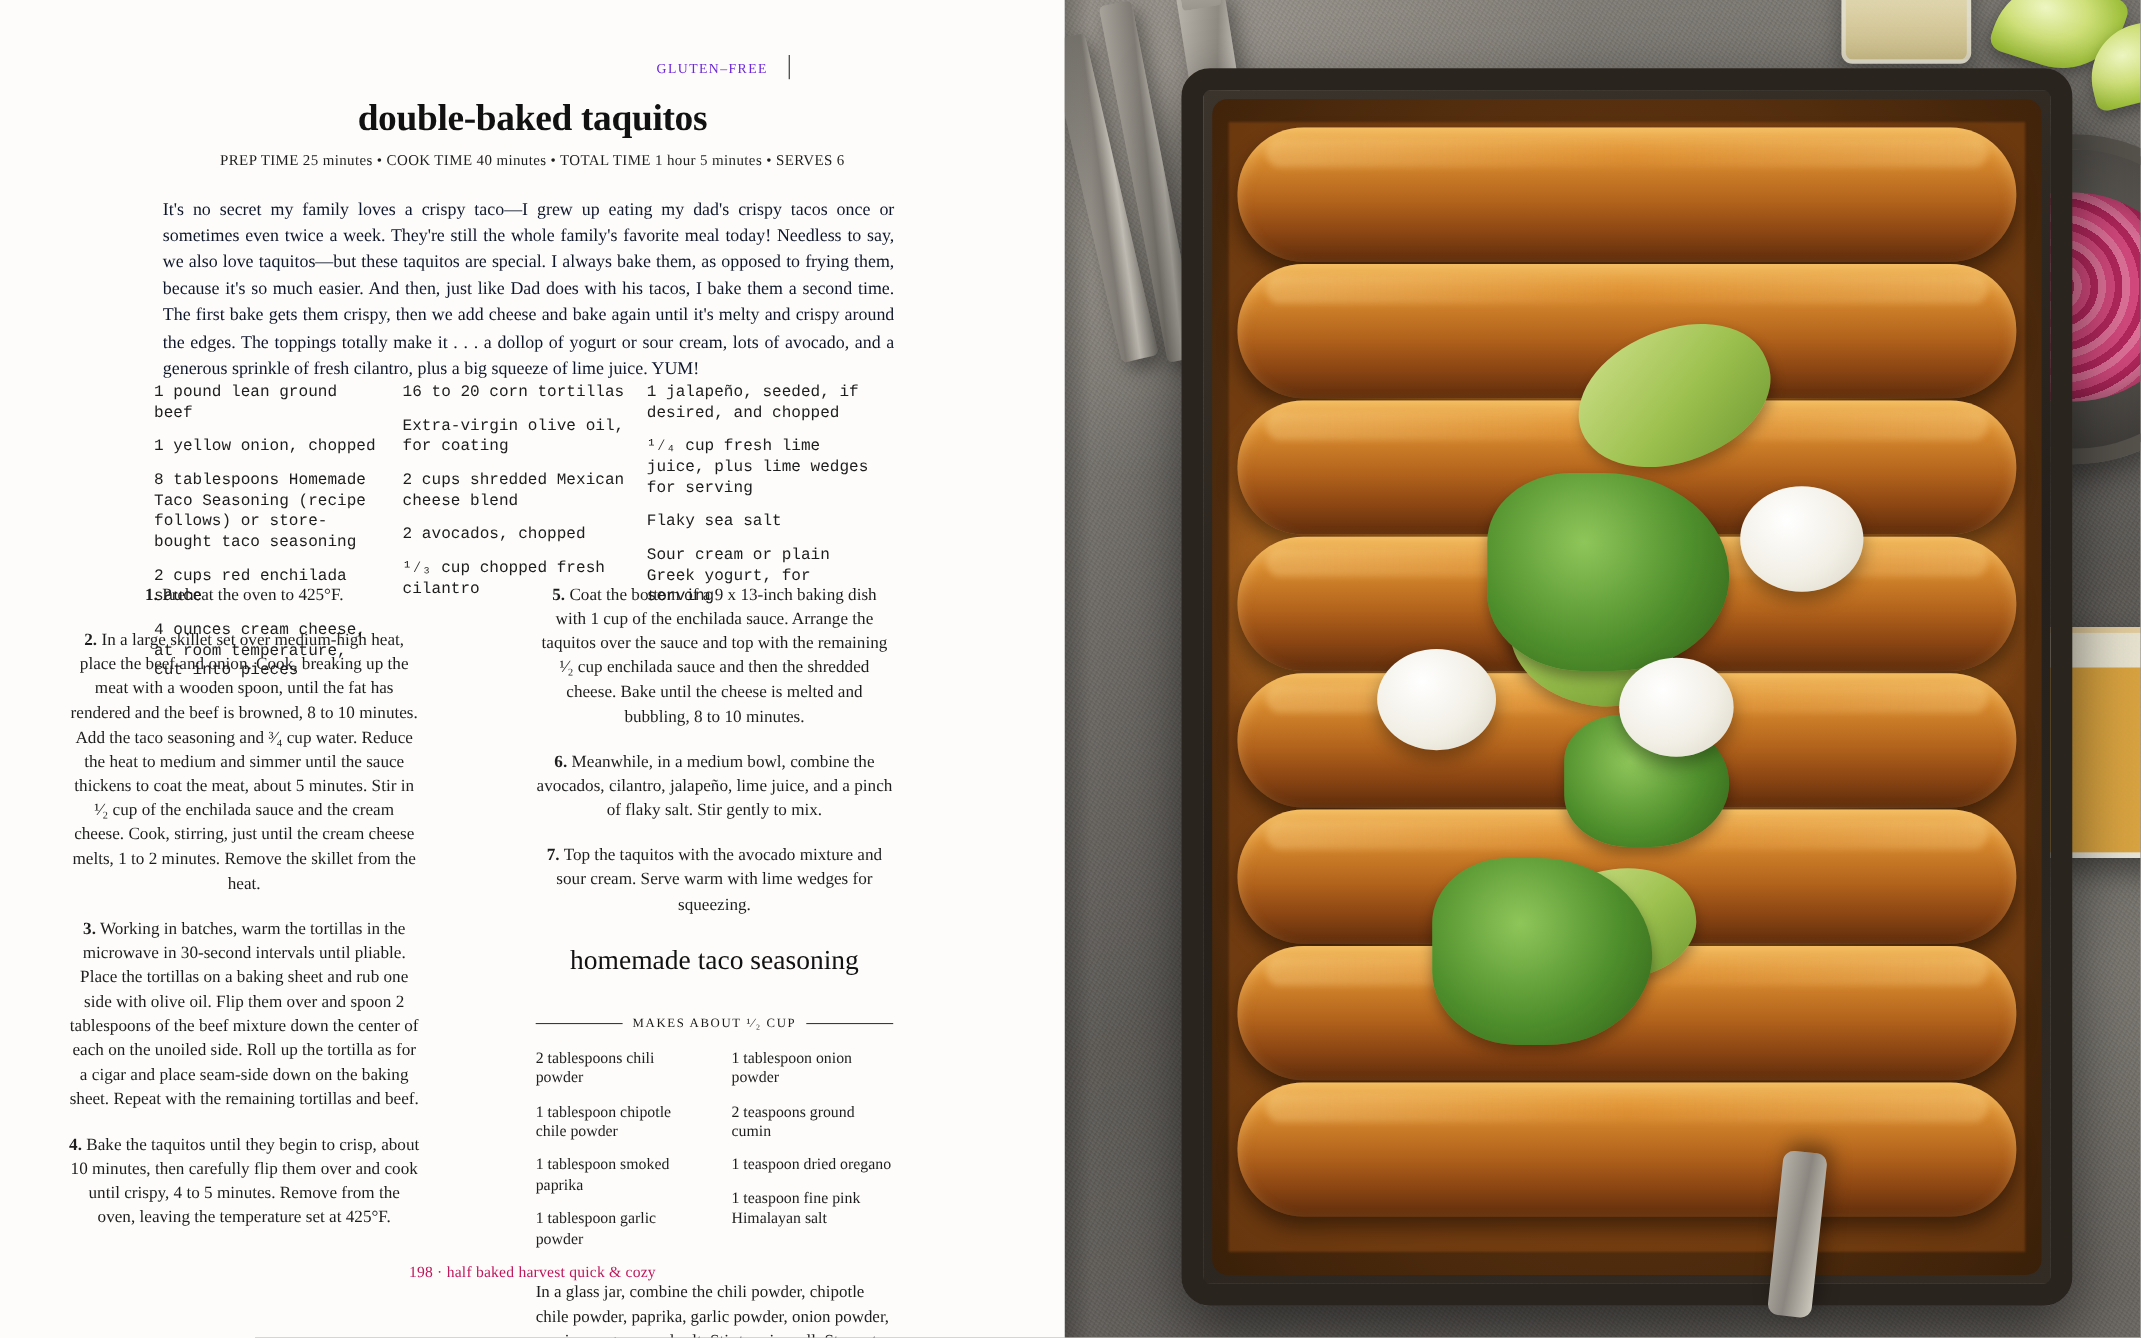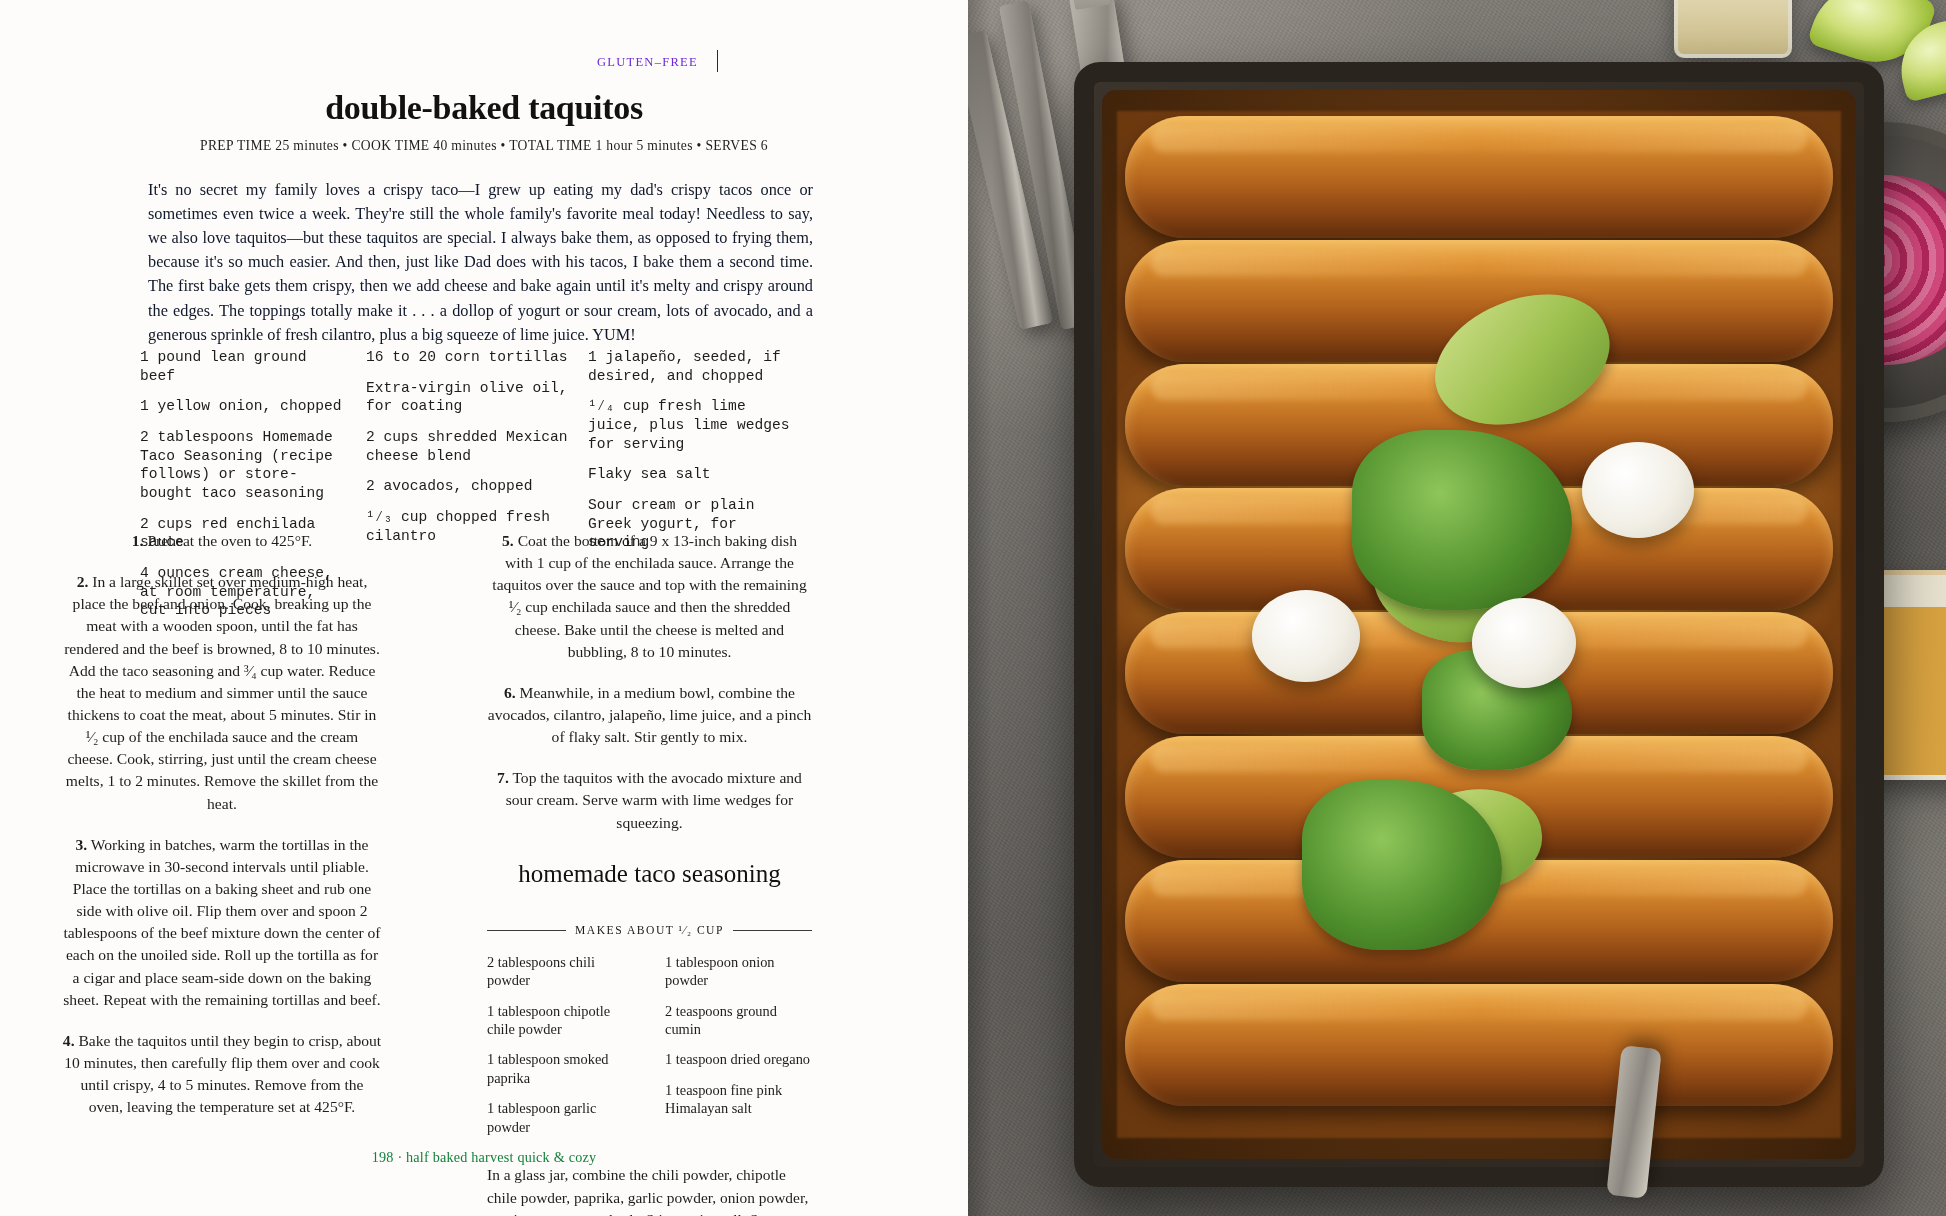--- a/index.html
+++ b/index.html
@@ -149,21 +149,21 @@
     line-height: 1.45;
     color: #1d1d1d;
   }
   .folio {
     position: absolute;
     bottom: 50px;
     left: 0;
     width: 968px;
     text-align: center;
     font-size: 14.2px;
-    color: #15803d;
+    color: #be185d;
     letter-spacing: 0.2px;
   }
   
   .photo-page {
     position: relative;
     width: 978px;
     height: 1216px;
     overflow: hidden;
     background: #6d6a64;
   }
@@ -338,21 +338,21 @@
     <div class="recipe-title">double-baked taquitos</div>
 
     <div class="meta-line">PREP TIME 25 minutes • COOK TIME 40 minutes • TOTAL TIME 1 hour 5 minutes • SERVES 6</div>
 
     <div class="intro">It's no secret my family loves a crispy taco—I grew up eating my dad's crispy tacos once or sometimes even twice a week. They're still the whole family's favorite meal today! Needless to say, we also love taquitos—but these taquitos are special. I always bake them, as opposed to frying them, because it's so much easier. And then, just like Dad does with his tacos, I bake them a second time. The first bake gets them crispy, then we add cheese and bake again until it's melty and crispy around the edges. The toppings totally make it . . . a dollop of yogurt or sour cream, lots of avocado, and a generous sprinkle of fresh cilantro, plus a big squeeze of lime juice. YUM!</div>
 
     <div class="ingredients">
       <div class="ing-col c1">
         <div class="ing-item">1 pound lean ground beef</div>
         <div class="ing-item">1 yellow onion, chopped</div>
-        <div class="ing-item">2 tablespoons Homemade Taco Seasoning (recipe follows) or store-bought taco seasoning</div>
+        <div class="ing-item">8 tablespoons Homemade Taco Seasoning (recipe follows) or store-bought taco seasoning</div>
         <div class="ing-item">2 cups red enchilada sauce</div>
         <div class="ing-item">4 ounces cream cheese, at room temperature, cut into pieces</div>
       </div>
       <div class="ing-col c2">
         <div class="ing-item">16 to 20 corn tortillas</div>
         <div class="ing-item">Extra-virgin olive oil, for coating</div>
         <div class="ing-item">2 cups shredded Mexican cheese blend</div>
         <div class="ing-item">2 avocados, chopped</div>
         <div class="ing-item">¹⁄₃ cup chopped fresh cilantro</div>
       </div>

